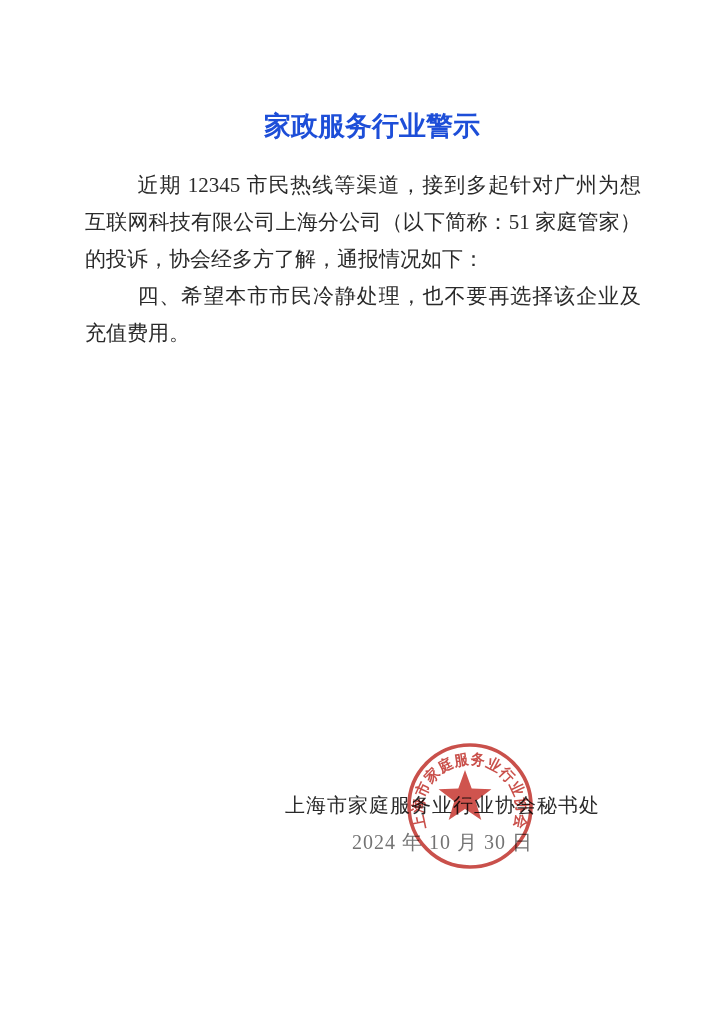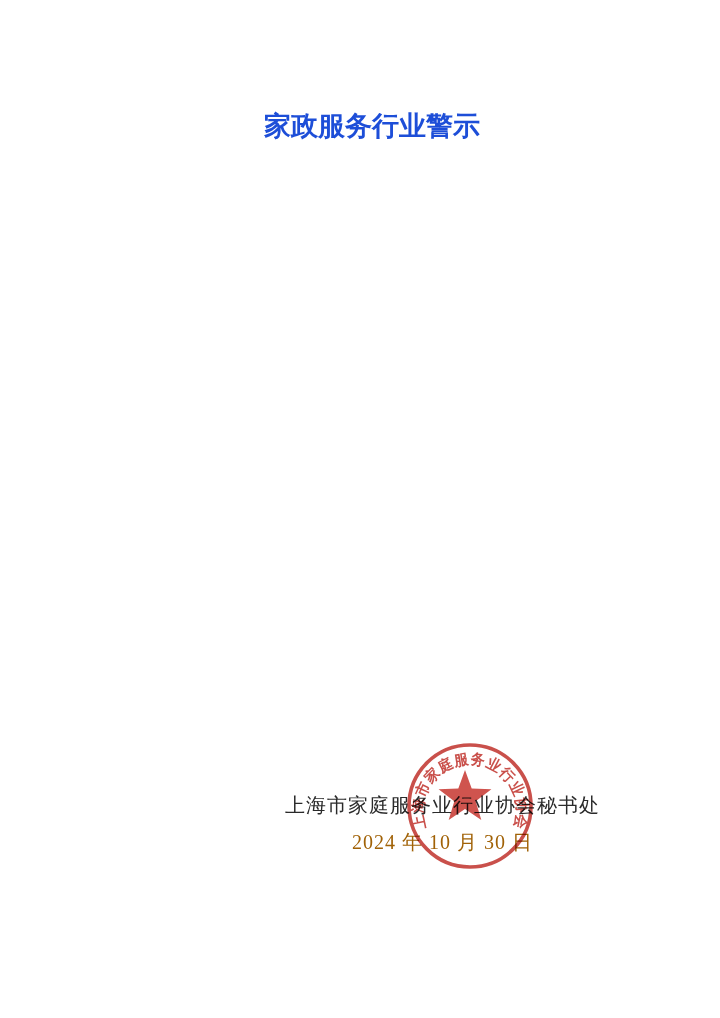--- a/index.html
+++ b/index.html
@@ -55,21 +55,21 @@
     letter-spacing: 1px;
     color: #2a2a2a;
     white-space: nowrap;
   }
   .sig-date {
     position: absolute;
     top: 829px;
     right: 187px;
     font-size: 20px;
     letter-spacing: 1px;
-    color: #a16207;
+    color: #737373;
     white-space: nowrap;
   }
   .stamp {
     position: absolute;
     left: 404px;
     top: 740px;
     width: 132px;
     height: 132px;
     mix-blend-mode: multiply;
     opacity: 0.92;
@@ -82,24 +82,26 @@
   }
 </style>
 </head>
 <body>
 
 <div class="page">
 
   <h1 class="doc-title">家政服务行业警示</h1>
 
   <div class="doc-body">
+    <p><span>近期 12345 市民热线等渠道，接到多起针对广州为想互联网科技有限公司上海分公司（以下简称：51 家庭管家）的投诉，协会经多方了解，通报情况如下：</span></p>
 
 
 
 
+    <p><span>四、希望本市市民冷静处理，也不要再选择该企业及充值费用。</span></p>
   </div>
 
   <div class="sig-org">上海市家庭服务业行业协会秘书处</div>
 
   <div class="sig-date">2024 年 10 月 30 日</div>
 
   <svg class="stamp" viewBox="0 0 132 132" xmlns="http://www.w3.org/2000/svg">
     <defs>
       <path id="ringArc" d="M 23.9 92.0 A 47 47 0 1 1 108.1 92.0" fill="none"></path>
     </defs>

